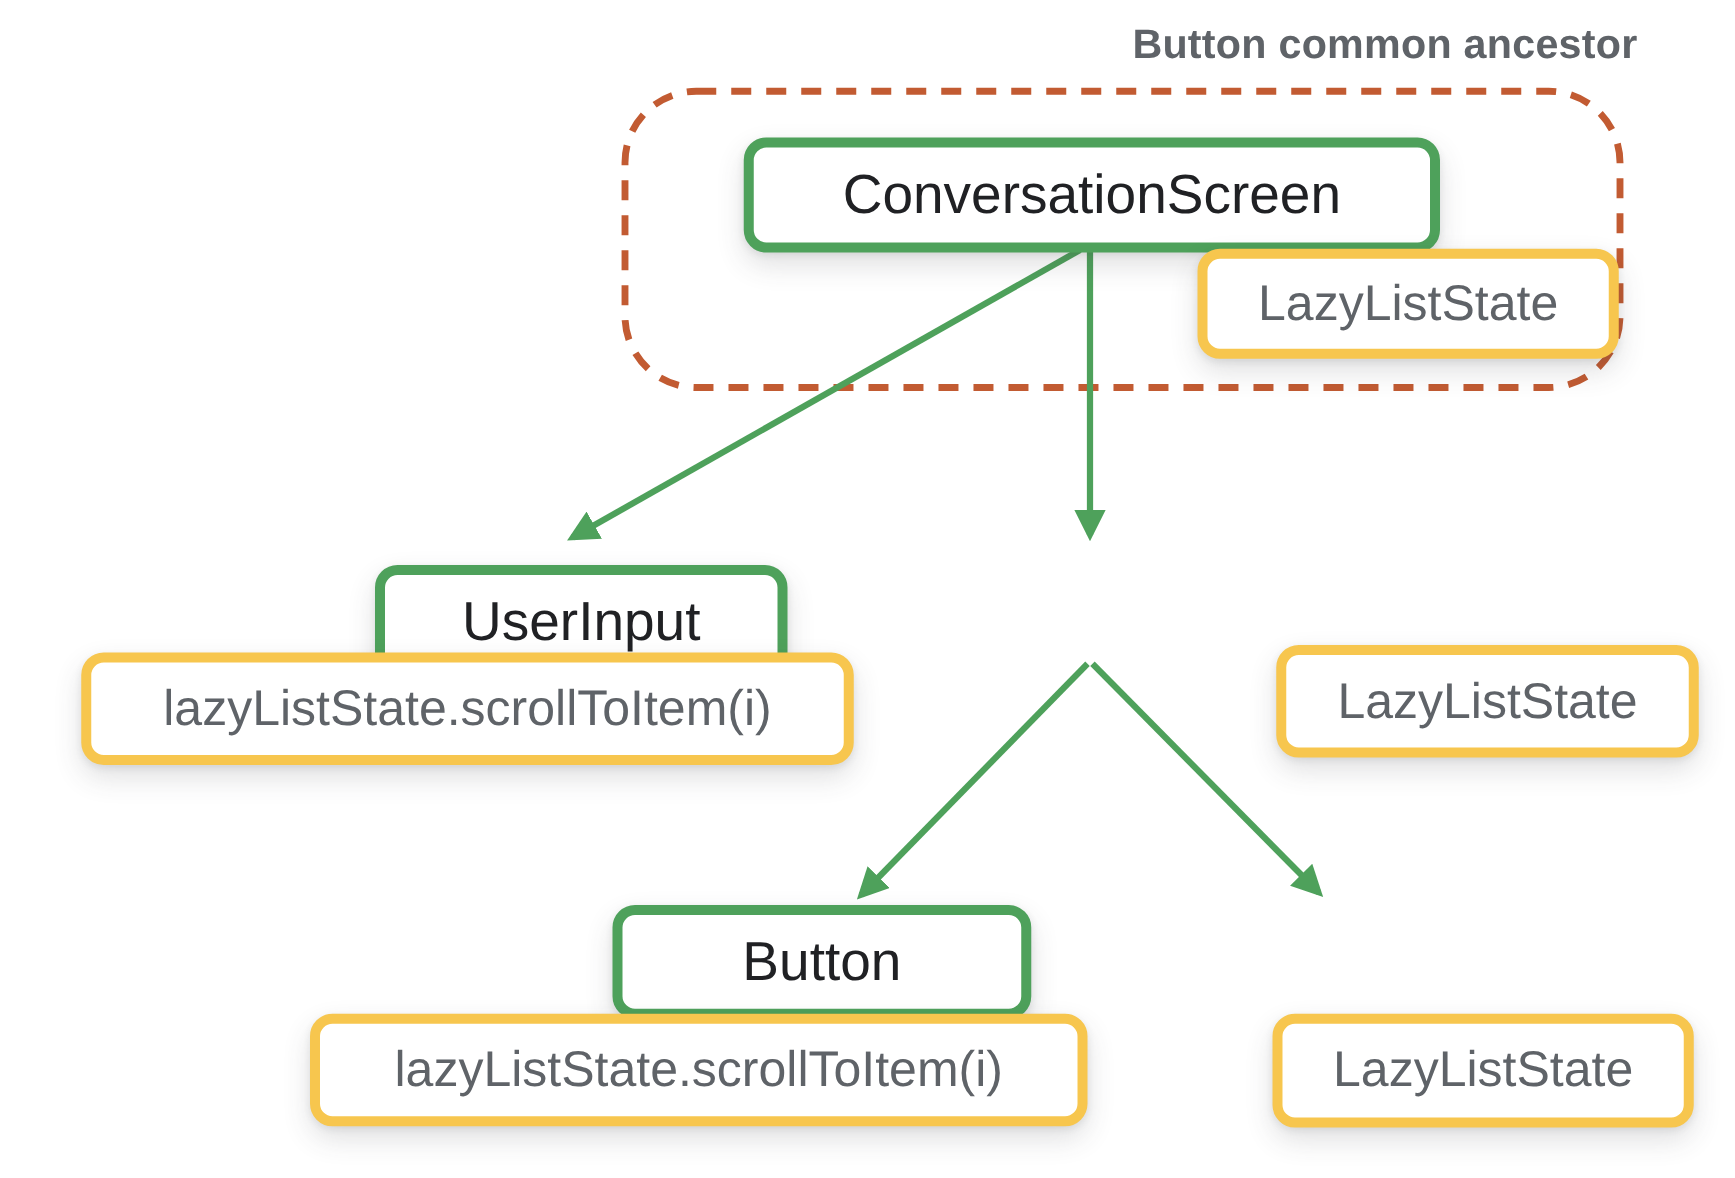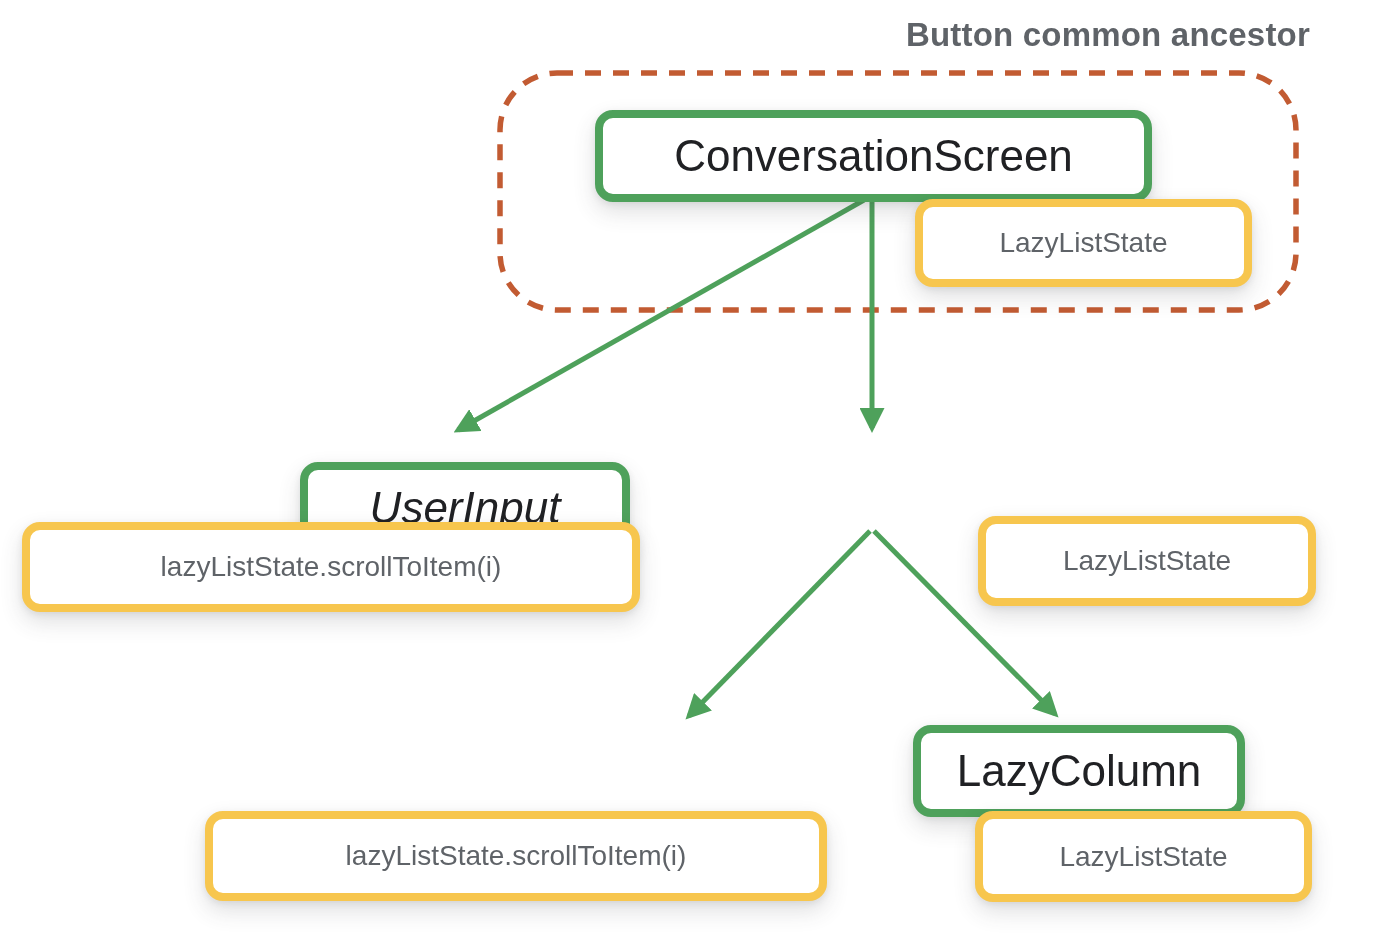--- a/index.html
+++ b/index.html
@@ -60,22 +60,23 @@
   }
   .node.component {
     border: 8px solid var(--green);
     z-index: 3;
     font-size: 44px;
     color: var(--node-text);
   }
   .node.state {
     border: 8px solid var(--yellow);
     z-index: 4;
-    font-size: 28px;
+    font-size: 40px;
     color: var(--state-text);
+    margin-left: 43px;
   }
   .node span { white-space: nowrap; }
 </style>
 </head>
 <body>
 
 <div class="canvas">
 
   <div class="annotation">Button common ancestor</div>
 
@@ -91,29 +92,29 @@
     <line class="edge" x1="864" y1="200" x2="458" y2="430" marker-end="url(#arrow)"></line>
     <line class="edge" x1="872" y1="200" x2="872" y2="428" marker-end="url(#arrow)"></line>
     <line class="edge" x1="870" y1="531" x2="689" y2="716" marker-end="url(#arrow)"></line>
     <line class="edge" x1="874" y1="531" x2="1055" y2="714" marker-end="url(#arrow)"></line>
   </svg>
 
   <div class="node component" style="left:595px; top:110px; width:557px; height:92px;">
     <span>ConversationScreen</span>
   </div>
 
-  <div class="node component" style="left:300px; top:462px; width:330px; height:91px;font-style:italic;">
+  <div class="node component" style="left:300px; top:452px; width:330px; height:91px;">
     <span>UserInput</span>
   </div>
 
 
+  <div class="node component" style="left:490px; top:724px; width:335px; height:91px;">
+    <span>Button</span>
+  </div>
 
-  <div class="node component" style="left:913px; top:725px; width:332px; height:92px;">
-    <span>LazyColumn</span>
-  </div>
 
   <div class="node state" style="left:915px; top:199px; width:337px; height:88px;">
     <span>LazyListState</span>
   </div>
 
   <div class="node state" style="left:22px; top:522px; width:618px; height:90px;">
     <span>lazyListState.scrollToItem(i)</span>
   </div>
 
   <div class="node state" style="left:978px; top:516px; width:338px; height:90px;">

